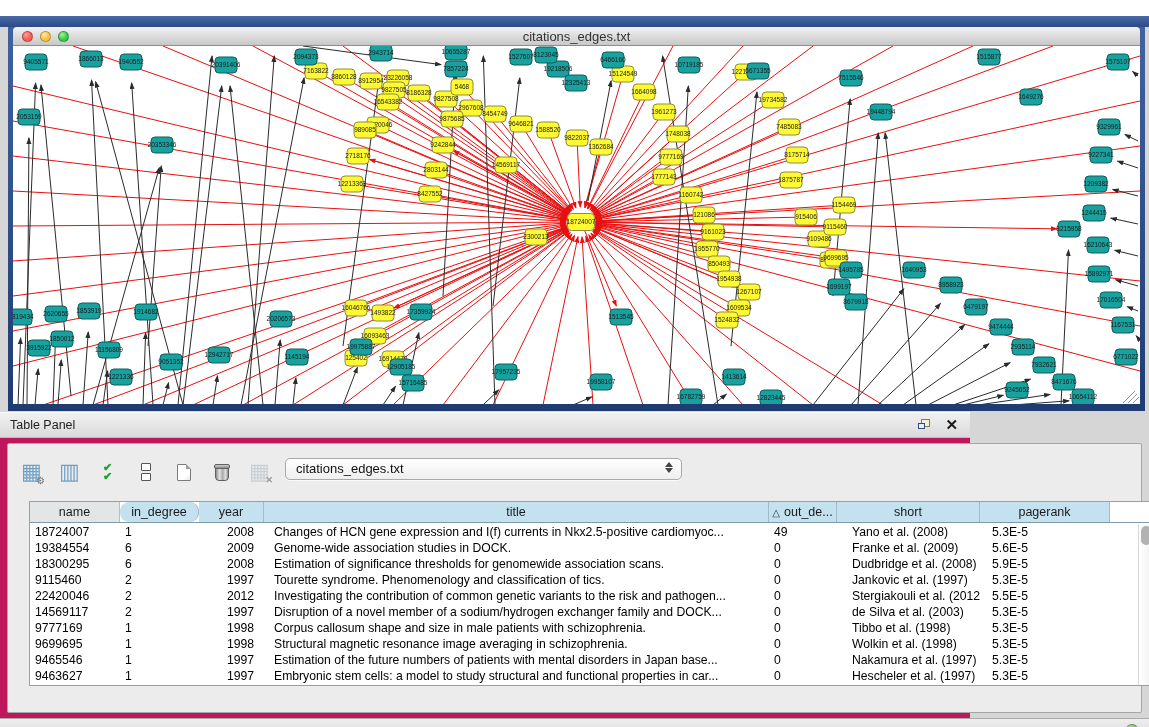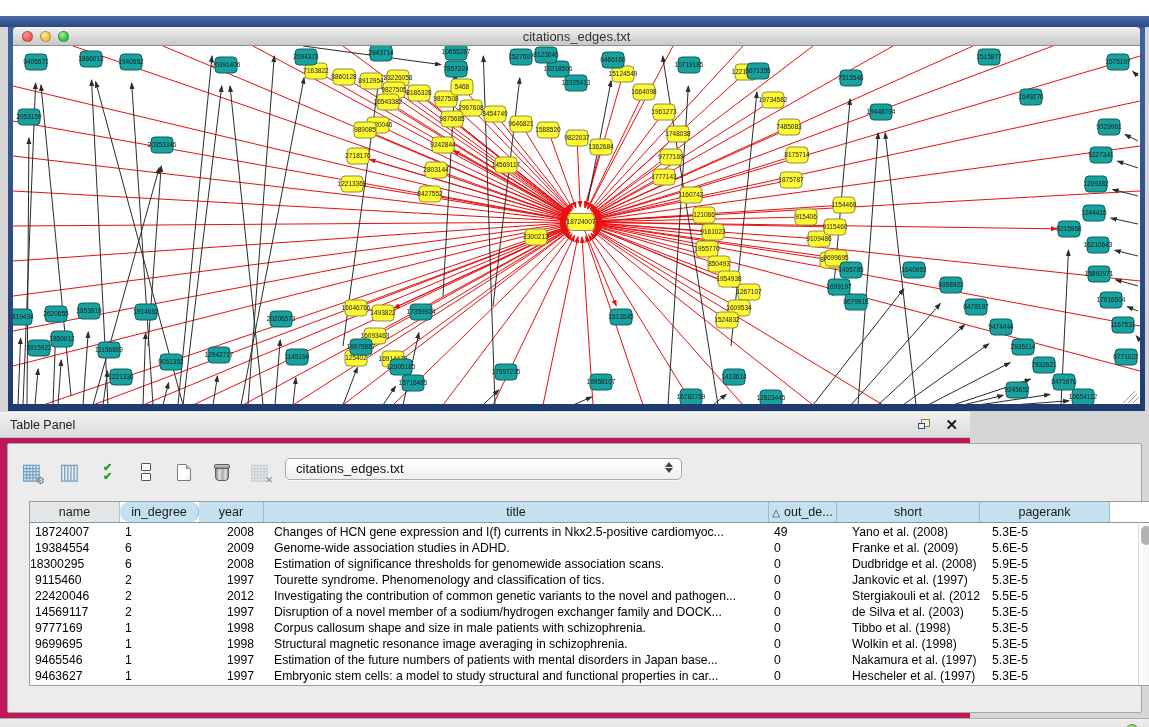--- a/index.html
+++ b/index.html
@@ -863,48 +863,48 @@
               <div class="td" style="width: 65px; padding-left: 28px;">2008</div>
               <div class="td" style="width: 505px; padding-left: 10px;">Changes of HCN gene expression and I(f) currents in Nkx2.5-positive cardiomyoc...</div>
               <div class="td" style="width: 68px; padding-left: 5px;">49</div>
               <div class="td" style="width: 143px; padding-left: 15px;">Yano et al. (2008)</div>
               <div class="td" style="width: 130px; padding-left: 12px;">5.3E-5</div>
             </div>
             <div class="tr">
               <div class="td" style="width: 90px; padding-left: 5px;">19384554</div>
               <div class="td" style="width: 79px; padding-left: 5px;">6</div>
               <div class="td" style="width: 65px; padding-left: 28px;">2009</div>
-              <div class="td" style="width: 505px; padding-left: 10px;">Genome-wide association studies in ADHD.</div>
+              <div class="td" style="width: 505px; padding-left: 10px;">Genome-wide association studies in DOCK.</div>
               <div class="td" style="width: 68px; padding-left: 5px;">0</div>
               <div class="td" style="width: 143px; padding-left: 15px;">Franke et al. (2009)</div>
               <div class="td" style="width: 130px; padding-left: 12px;">5.6E-5</div>
             </div>
             <div class="tr">
-              <div class="td" style="width: 90px; ">18300295</div>
+              <div class="td" style="width: 90px; padding-left: 5px;">18300295</div>
               <div class="td" style="width: 79px; padding-left: 5px;">6</div>
               <div class="td" style="width: 65px; padding-left: 28px;">2008</div>
               <div class="td" style="width: 505px; padding-left: 10px;">Estimation of significance thresholds for genomewide association scans.</div>
               <div class="td" style="width: 68px; padding-left: 5px;">0</div>
               <div class="td" style="width: 143px; padding-left: 15px;">Dudbridge et al. (2008)</div>
               <div class="td" style="width: 130px; padding-left: 12px;">5.9E-5</div>
             </div>
             <div class="tr">
               <div class="td" style="width: 90px; padding-left: 5px;">9115460</div>
               <div class="td" style="width: 79px; padding-left: 5px;">2</div>
               <div class="td" style="width: 65px; padding-left: 28px;">1997</div>
               <div class="td" style="width: 505px; padding-left: 10px;">Tourette syndrome. Phenomenology and classification of tics.</div>
               <div class="td" style="width: 68px; padding-left: 5px;">0</div>
               <div class="td" style="width: 143px; padding-left: 15px;">Jankovic et al. (1997)</div>
               <div class="td" style="width: 130px; padding-left: 12px;">5.3E-5</div>
             </div>
             <div class="tr">
               <div class="td" style="width: 90px; padding-left: 5px;">22420046</div>
               <div class="td" style="width: 79px; padding-left: 5px;">2</div>
               <div class="td" style="width: 65px; padding-left: 28px;">2012</div>
-              <div class="td" style="width: 505px; padding-left: 10px;">Investigating the contribution of common genetic variants to the novel and pathogen...</div>
+              <div class="td" style="width: 505px; padding-left: 10px;">Investigating the contribution of common genetic variants to the risk and pathogen...</div>
               <div class="td" style="width: 68px; padding-left: 5px;">0</div>
               <div class="td" style="width: 143px; padding-left: 15px;">Stergiakouli et al. (2012)</div>
               <div class="td" style="width: 130px; padding-left: 12px;">5.5E-5</div>
             </div>
             <div class="tr">
               <div class="td" style="width: 90px; padding-left: 5px;">14569117</div>
               <div class="td" style="width: 79px; padding-left: 5px;">2</div>
               <div class="td" style="width: 65px; padding-left: 28px;">1997</div>
               <div class="td" style="width: 505px; padding-left: 10px;">Disruption of a novel member of a sodium/hydrogen exchanger family and DOCK...</div>
               <div class="td" style="width: 68px; padding-left: 5px;">0</div>

